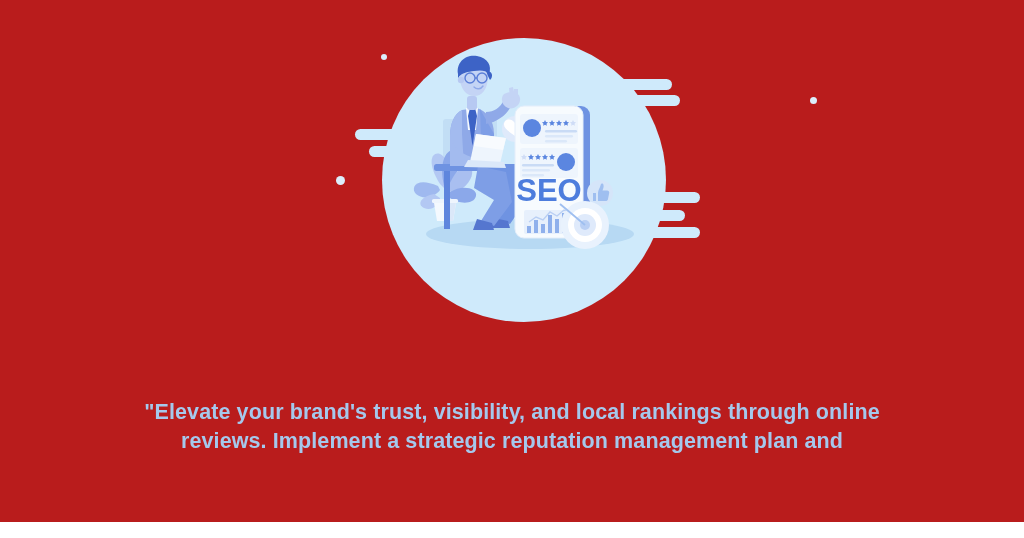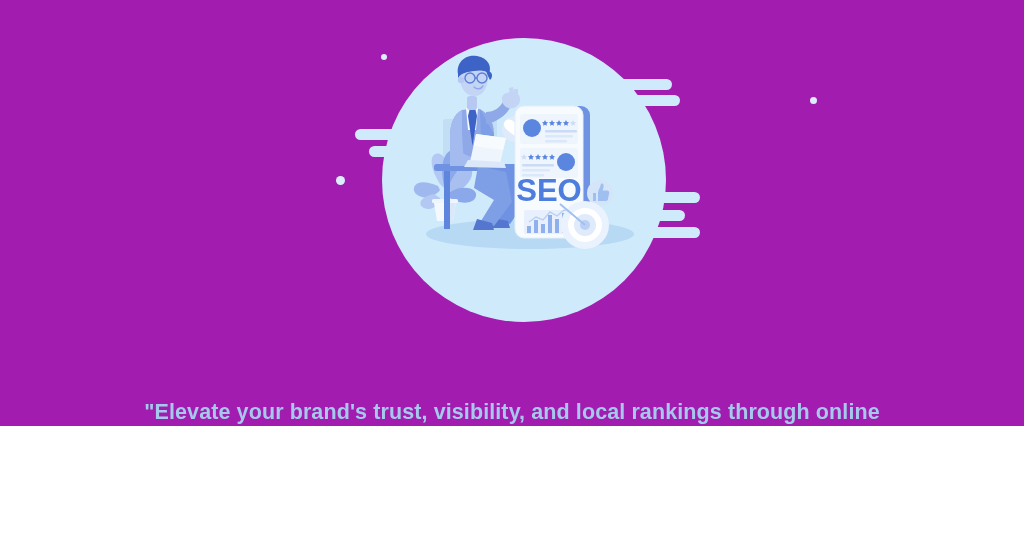--- a/index.html
+++ b/index.html
@@ -9,22 +9,22 @@
   }
   body {
     width: 1024px;
     height: 538px;
     overflow: hidden;
     font-family: "Liberation Sans", sans-serif;
   }
   .banner {
     position: relative;
     width: 1024px;
-    height: 426px;
-    background: #a21caf;
+    height: 522px;
+    background: #b91c1c;
     overflow: hidden;
   }
 
   
   .dot {
     position: absolute;
     border-radius: 50%;
     background: #dceefb;
   }
   .dot-a { left: 381px; top: 54px;  width: 6px;  height: 6px; }
@@ -241,15 +241,16 @@
           <circle cx="203" cy="187" r="11" fill="#dfeafb"></circle>
           <circle cx="203" cy="187" r="5" fill="#b9cff4"></circle>
           <line x1="178" y1="166" x2="203" y2="187" stroke="#9fbff0" stroke-width="1.8"></line>
         </g>
       </g>
     </svg>
   </div>
 
   <div class="caption">
     <span class="caption-line">"Elevate your brand's trust, visibility, and local rankings through online</span>
+    <span class="caption-line">reviews. Implement a strategic reputation management plan and</span>
   </div>
 
 </div>
 
 </body></html>

